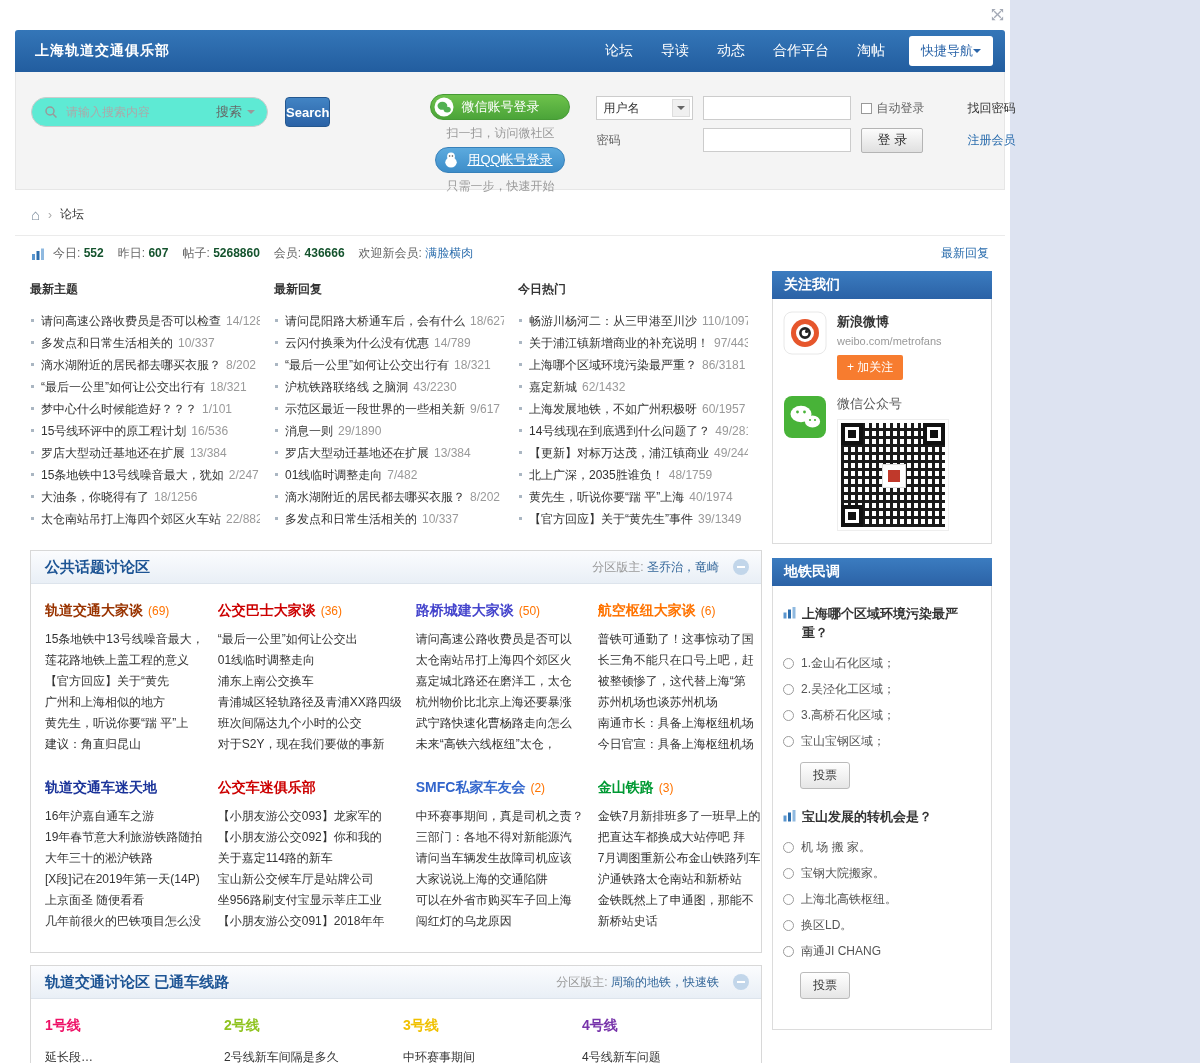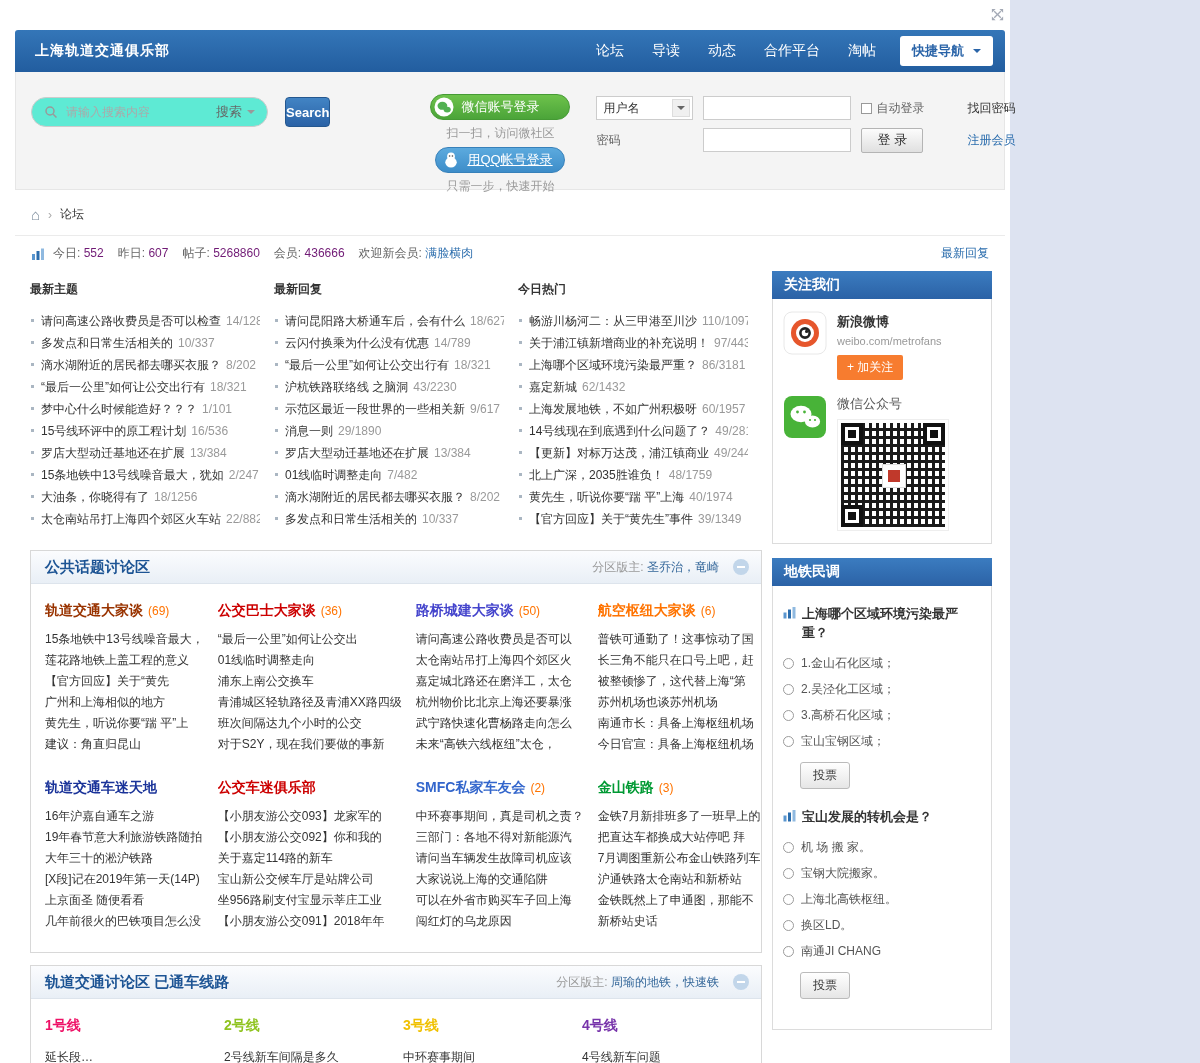--- a/index.html
+++ b/index.html
@@ -9,21 +9,21 @@
 .canvas{width:1010px;height:100%;background:#fff;}
 .inner{width:990px;margin-left:15px;}
 .topbar{height:30px;position:relative;}
 .expand{position:absolute;right:0;top:7px;cursor:pointer;line-height:0;}
 
 .site-header{height:42px;background:linear-gradient(180deg,#3476b8,#225d9f);border-radius:3px 3px 0 0;display:flex;align-items:center;padding:0 12px 0 20px;}
 .site-title{color:#fff;font-size:14px;font-weight:bold;letter-spacing:1px;}
 .nav-wrap{margin-left:auto;display:flex;align-items:center;gap:24px;}
 .main-nav{display:flex;align-items:center;gap:28px;}
 .nav-link{color:#fff;font-size:14px;text-decoration:none;cursor:pointer;}
-.quick-nav{display:flex;align-items:center;gap:9px;background:#fff;border:none;color:#2a64a8;font-size:13px;font-weight:bold;padding:6px 12px;border-radius:3px;cursor:pointer;}
+.quick-nav{display:flex;align-items:center;gap:0;background:#fff;border:none;color:#2a64a8;font-size:13px;font-weight:normal;padding:6px 12px;border-radius:3px;cursor:pointer;}
 .caret{width:0;height:0;border:4px solid transparent;display:inline-block;}
 .caret-blue{border-top-color:#2a64a8;margin-top:4px;}
 .caret-gray{border-top-color:#999;margin-top:4px;}
 .caret-dark{border-top-color:#666;margin-top:4px;}
 
 .search-area{background:#f4f4f4;border:1px solid #e6e6e6;border-top:none;height:118px;display:flex;align-items:flex-start;padding:25px 10px 0 15px;}
 .search-pill{width:242px;height:30px;background:#5eead4;border:1px solid #ccc;border-radius:16px;display:flex;align-items:center;padding:0 12px;gap:8px;}
 .mag{line-height:0;}
 .search-input{flex:1;border:none;outline:none;font-size:12px;color:#666;min-width:0;background:transparent;}
 .search-input::placeholder{color:#aaa;}
@@ -44,21 +44,21 @@
 .login-btn{width:62px;height:25px;background:linear-gradient(#fcfcfc,#e0e0e0);border:1px solid #b4b4b4;border-radius:2px;font-size:13px;color:#333;cursor:pointer;justify-self:start;}
 .register{font-size:12px;color:#2b6dad;text-decoration:none;cursor:pointer;}
 
 .breadcrumb{display:flex;align-items:center;gap:8px;padding:16px 0 12px 16px;font-size:12px;}
 .home{color:#7a8a9a;font-size:15px;text-decoration:none;cursor:pointer;line-height:1;}
 .sep{color:#aaa;}
 .crumb{color:#333;text-decoration:none;cursor:pointer;}
 .stats-row{display:flex;align-items:center;padding:9px 16px;border-top:1px solid #ebebeb;font-size:12px;color:#666;}
 .chart-ic{line-height:0;margin-right:8px;}
 .stat{margin-right:14px;white-space:nowrap;}
-.stat em{font-style:normal;color:#701a75;}
+.stat em{font-style:normal;color:#14532d;font-weight:bold;}
 .blue-link{color:#2b6dad;text-decoration:none;cursor:pointer;}
 .latest-reply{margin-left:auto;color:#2b6dad;font-size:12px;text-decoration:none;cursor:pointer;}
 
 .content-flex{display:flex;align-items:flex-start;}
 .main-col{width:747px;padding-left:15px;}
 .sidebar{width:220px;margin-left:10px;}
 
 .news-cols{display:flex;padding:4px 0 10px 0;}
 .news-col{flex:1;min-width:0;padding-right:14px;}
 .news-head{font-size:12px;font-weight:bold;color:#333;margin:6px 0 12px 0;}

